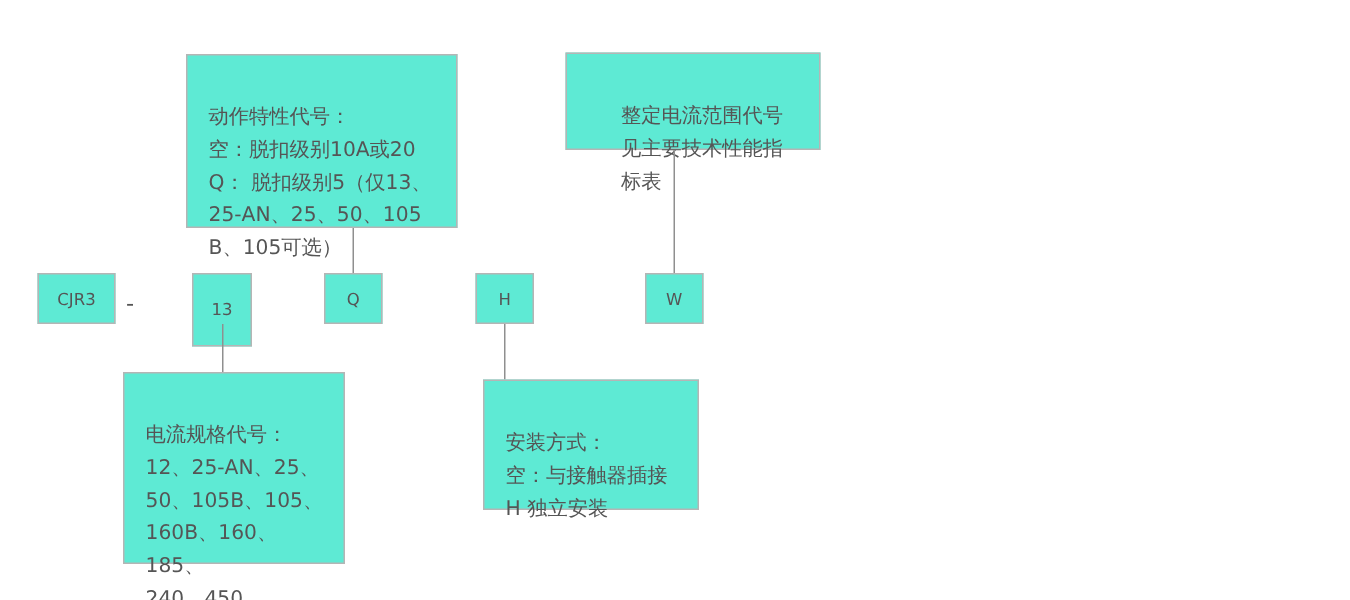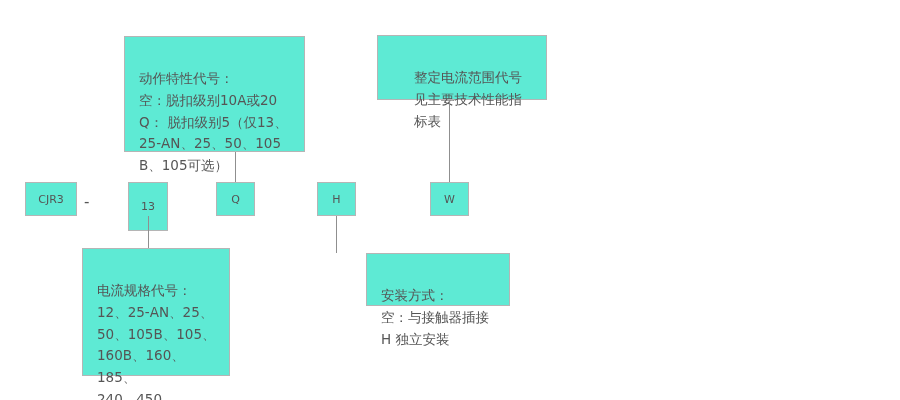--- a/index.html
+++ b/index.html
@@ -100,19 +100,19 @@
   <div class="connector v-line" style="left:336px; top:216px; height:37px;"></div>
 
   <div class="box note-box" style="left:82px; top:248px; width:148px; height:128px;">
     <span>电流规格代号：
 12、25-AN、25、
 50、105B、105、
 160B、160、185、
 240、450</span>
   </div>
 
-  <div class="box note-box" style="left:322px; top:253px; width:144px; height:53px;margin-left:44px;">
+  <div class="box note-box" style="left:322px; top:253px; width:144px; height:87px;">
     <span>安装方式：
 空：与接触器插接
 H   独立安装</span>
   </div>
 
 </div>
 
 </body></html>

